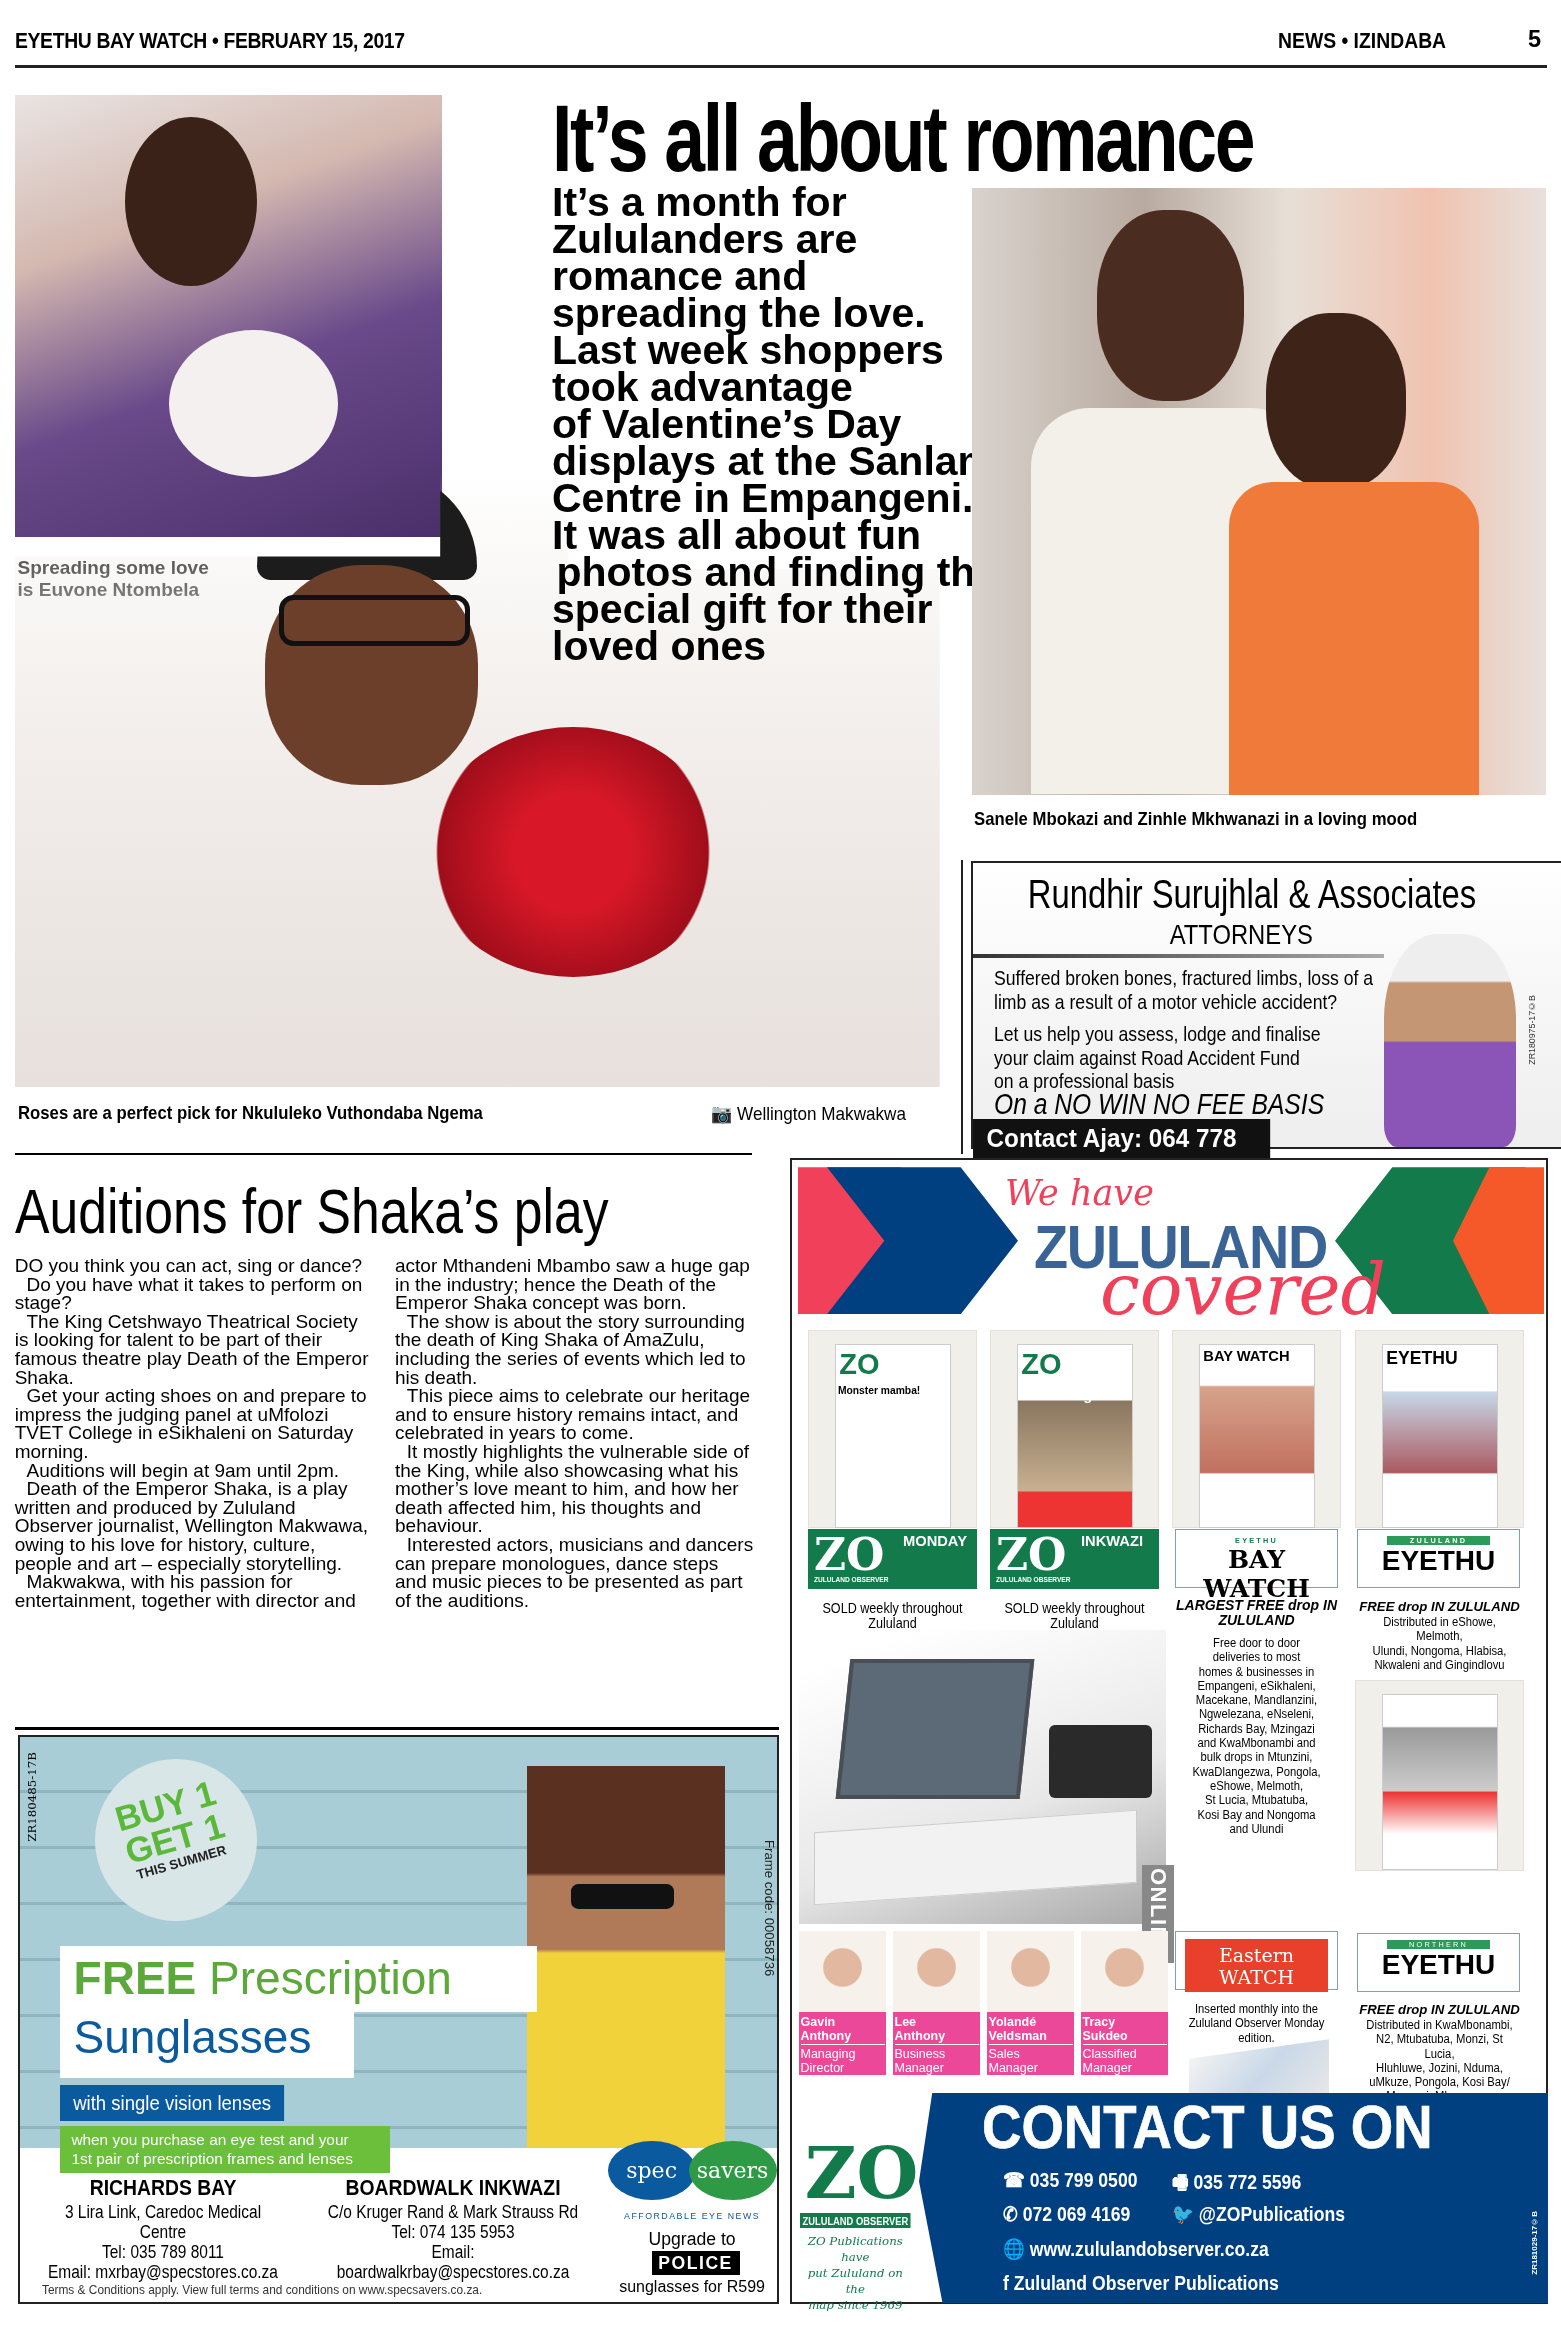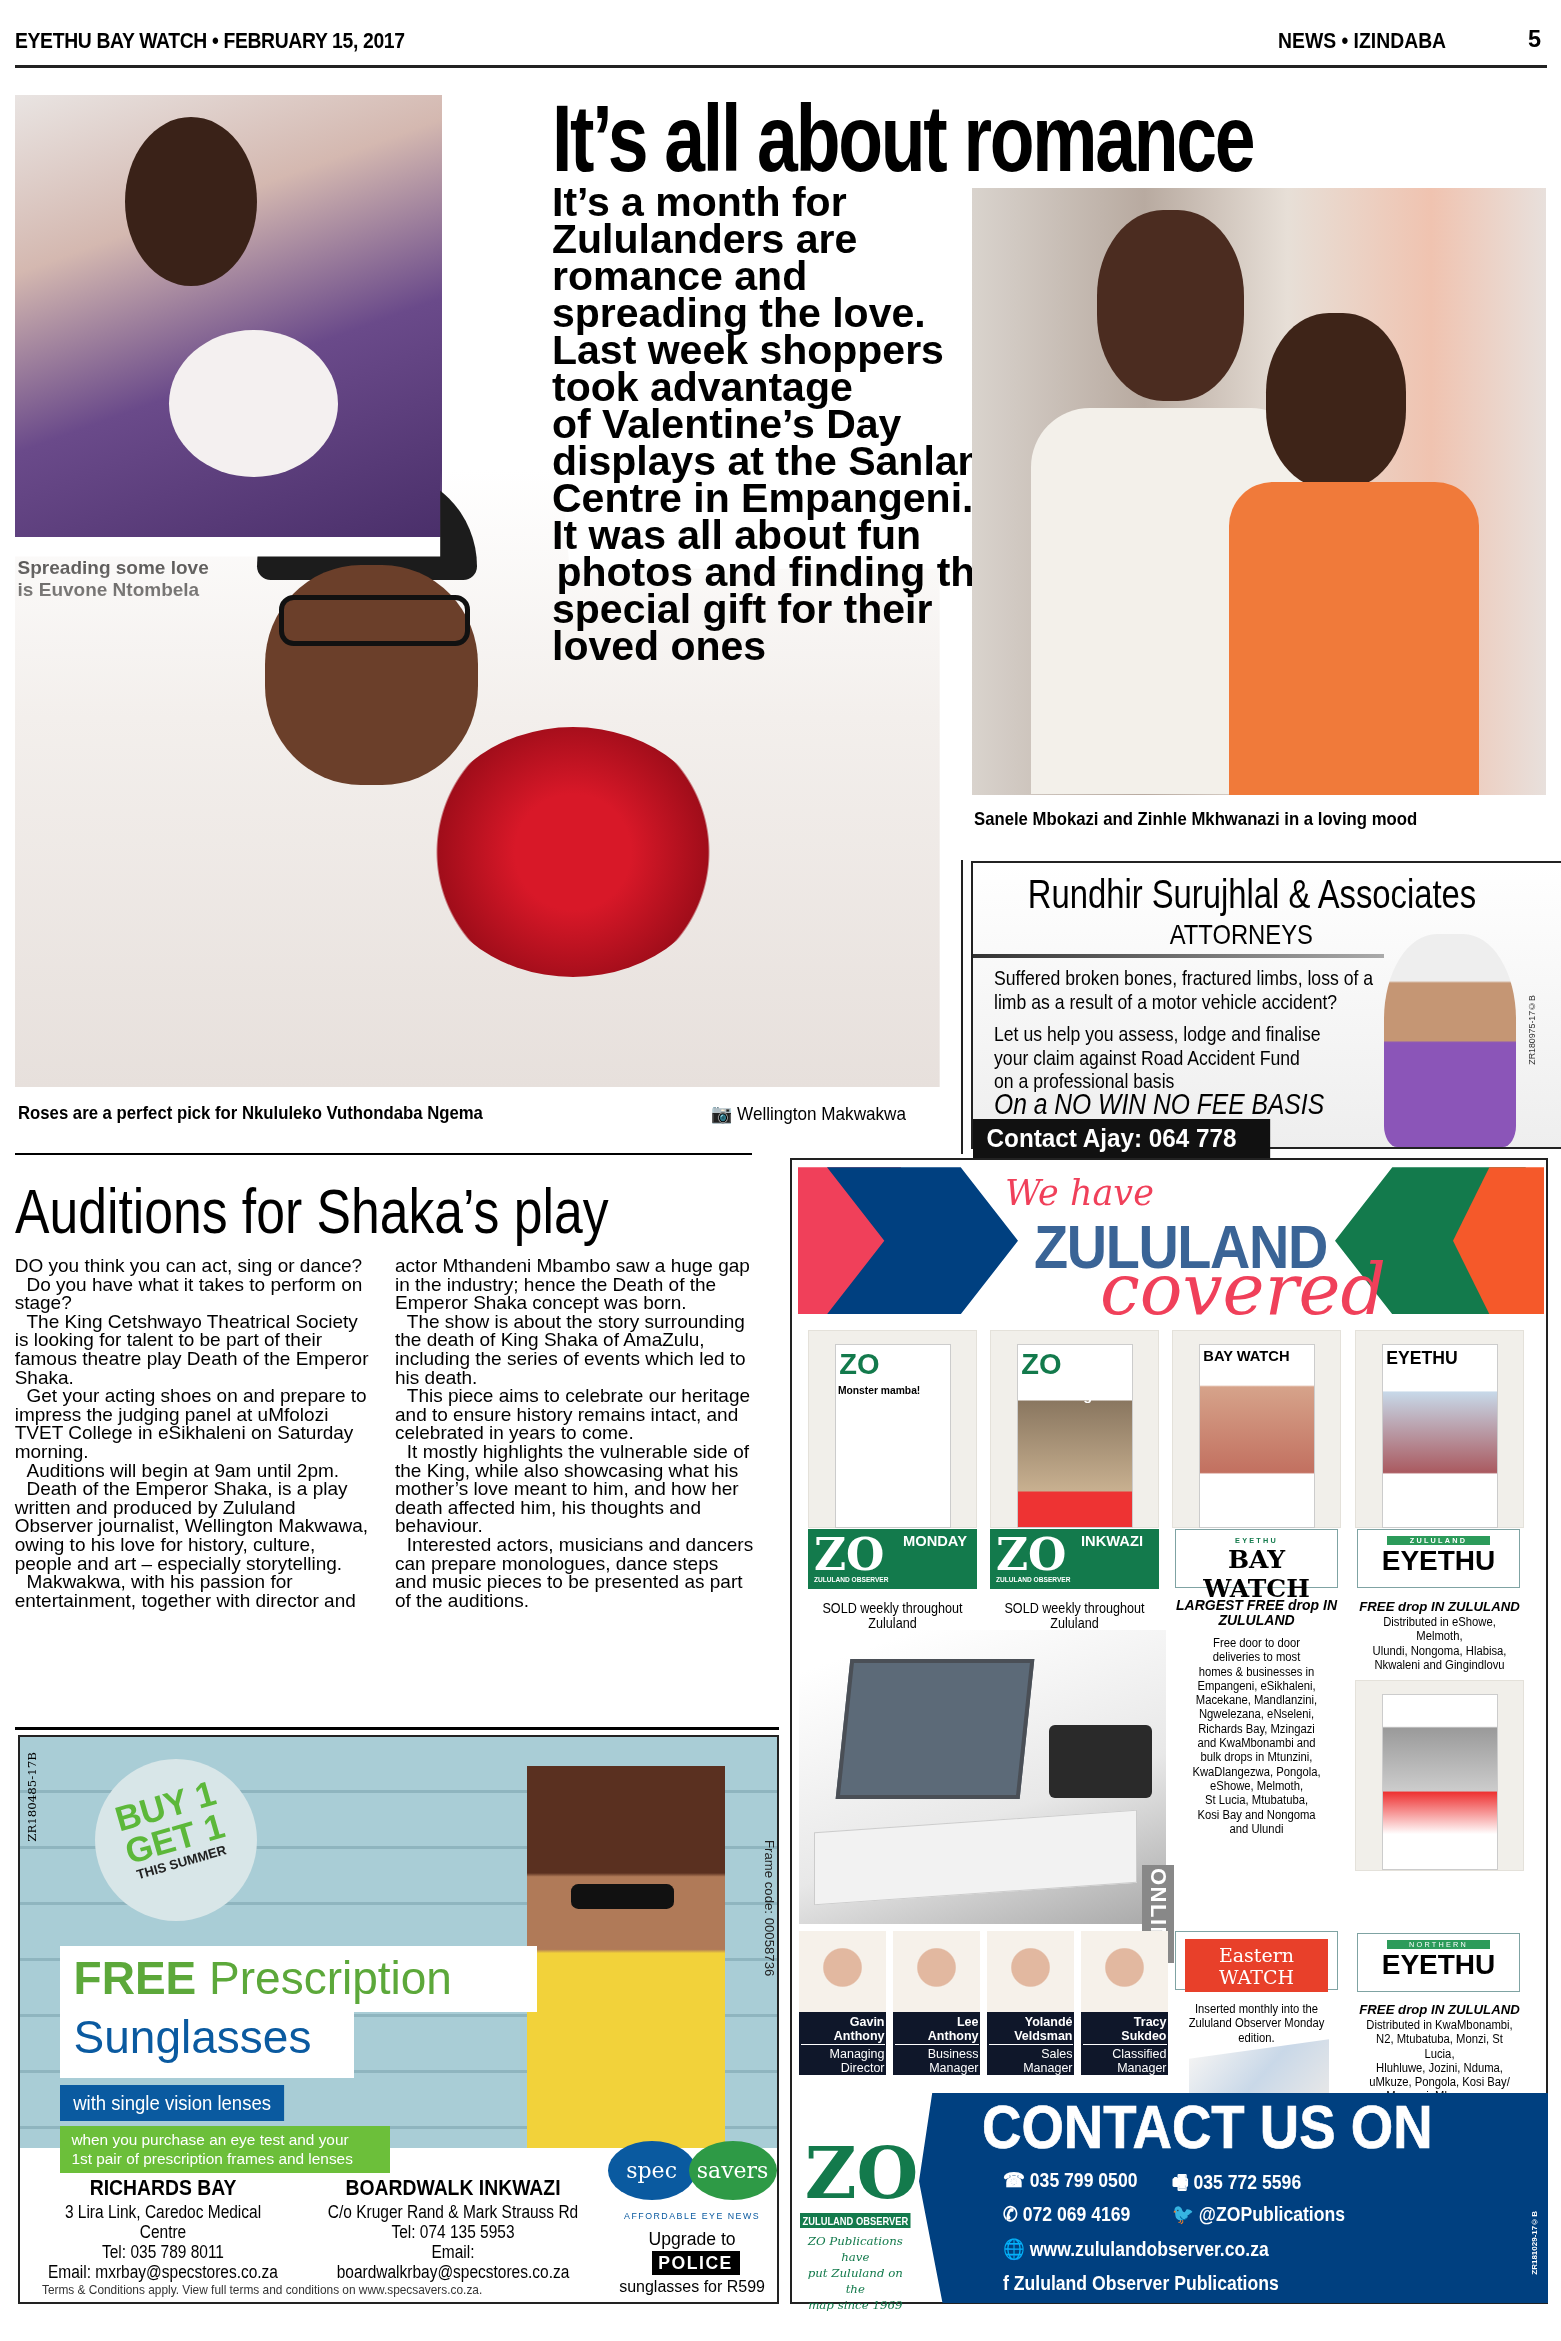--- a/index.html
+++ b/index.html
@@ -26,21 +26,21 @@
 .zo{left:790px;top:1158px;width:758px;height:1146px;border:2.2px solid #222;background:#fff}
 .chev{position:absolute;top:7.3px;height:147px}
 .tile{position:absolute;background:#f1efea;border:0.7px solid #e4e1da}
 .paper{position:absolute;background:#fff;border:0.7px solid #ccc}
 .badge-green{position:absolute;background:#137a4c;color:#fff}
 .badge-white{position:absolute;background:#fff;border:1.5px solid #7fa3a3}
 .desc{position:absolute;text-align:center;font-size:14px;line-height:15.4px;transform:scaleX(0.9)}
 .descb{position:absolute;text-align:center;font-size:14px;font-weight:bold;font-style:italic;line-height:15.4px}
 .staff{position:absolute;width:87px;top:1931px;height:136px}
 .staff .face{height:81px;background:radial-gradient(circle at 50% 45%,#e2b8a0 30%,#f6f1ea 32%)}
-.staff .lbl{background:#0f172a;color:#fff;text-align:right;font-size:12.5px;line-height:14px;padding:2.9px 1.5px;height:63px}
+.staff .lbl{background:#ec4899;color:#fff;text-align:left;font-size:12.5px;line-height:14px;padding:2.9px 1.5px;height:63px}
 .staff .lbl b{display:block;border-bottom:0.7px solid #fff;padding-bottom:1.5px;margin-bottom:1.5px}
 .contact{left:790px;top:2093px;width:758px;height:210px}
 .contact-blue{position:absolute;left:129px;top:0;width:629px;height:210px;background:#004080;clip-path:polygon(0 0,100% 0,100% 100%,23.5px 100%,0 42%,13.2px 0)}
 .crow{position:absolute;color:#fff;font-weight:bold;font-size:20px;transform:scaleX(0.88);transform-origin:left;white-space:nowrap}
 
 .spec{left:17.6px;top:1735px;width:761px;height:569px;border:2.2px solid #222;background:#fff}
 .spec-bg{position:absolute;left:0;top:0;width:100%;height:411px;background:repeating-linear-gradient(#a9cdd6 0,#a9cdd6 53px,#8fb5bf 53px,#8fb5bf 56px)}
 .store{position:absolute;text-align:center;font-size:17.6px;line-height:20px;transform:scaleX(0.88)}
 .store b{font-size:22px;display:block;margin-bottom:4.4px}
 </style>

